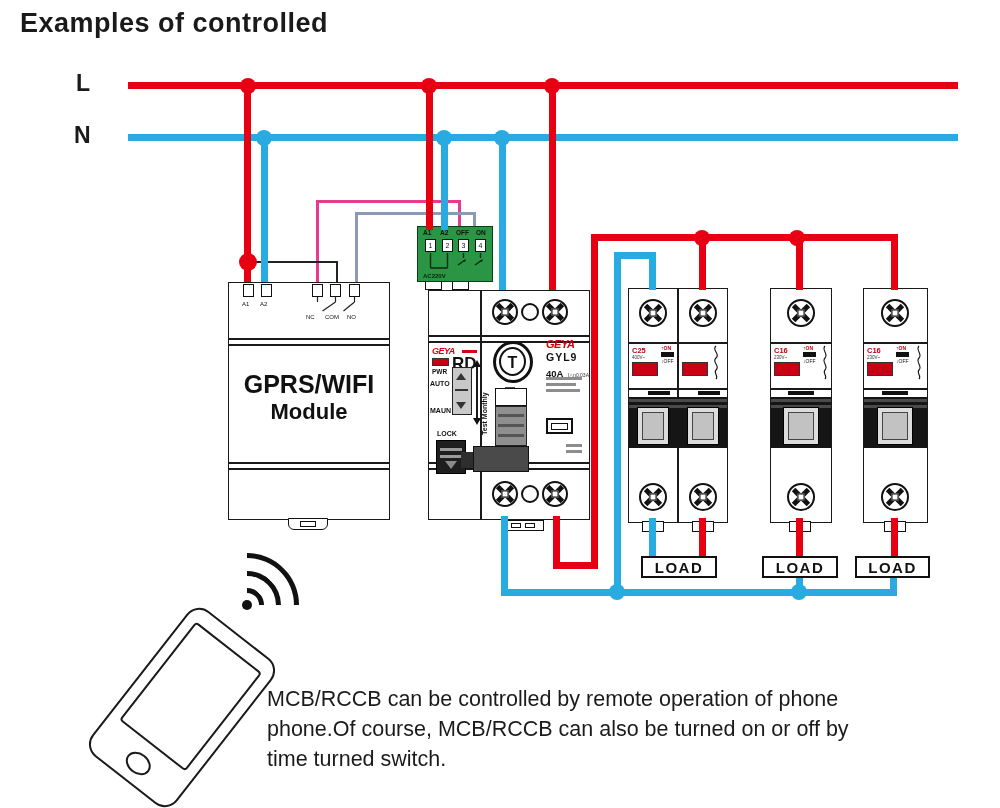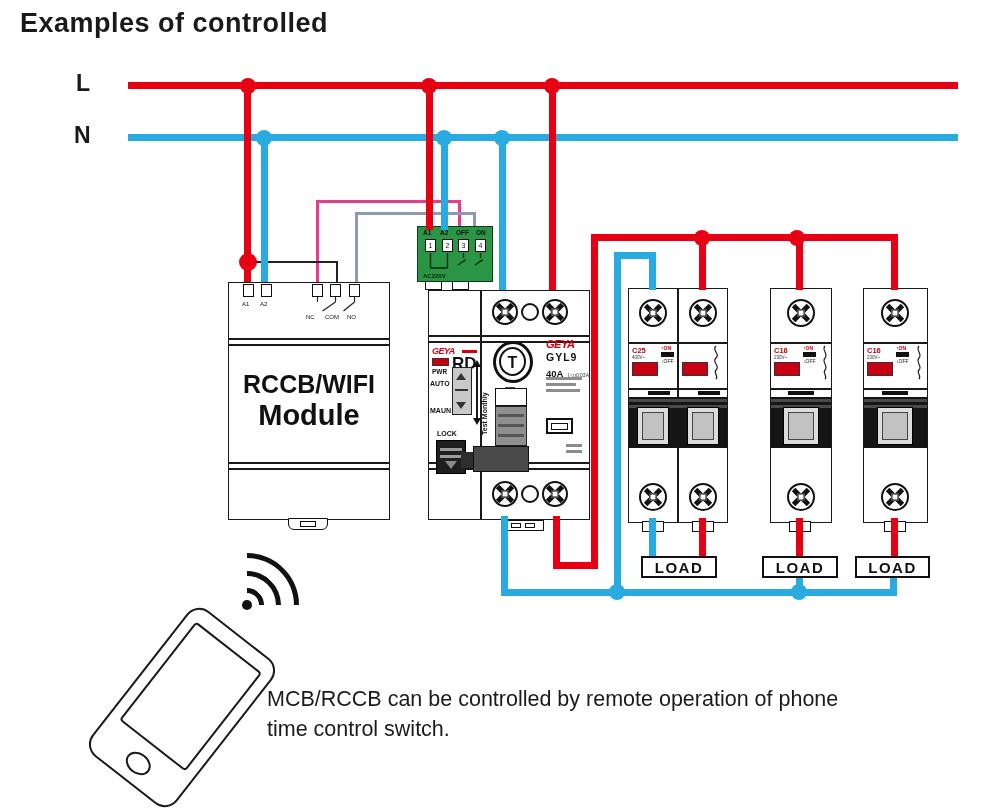--- a/index.html
+++ b/index.html
@@ -124,22 +124,22 @@
 <span class="term" style="left:349px;top:284px;"></span>
 <svg width="60" height="18" style="left:306px;top:297px;" viewBox="0 0 60 18">
   <path d="M11.5,0 v5 M29.5,0 v5 M48.5,0 v5 M29.5,5 l-13,9 M48.5,5 l-11,9" stroke="#222" stroke-width="1.2" fill="none"></path>
 </svg>
 <span class="tlabel" style="left:306px;top:314px;font-weight:normal;font-size:6px;">NC</span>
 <span class="tlabel" style="left:325px;top:314px;font-weight:normal;font-size:6px;">COM</span>
 <span class="tlabel" style="left:347px;top:314px;font-weight:normal;font-size:6px;">NO</span>
 <div class="hline" style="left:228px;top:338px;width:162px;z-index:3;"></div>
 <div class="hline" style="left:228px;top:344px;width:162px;z-index:3;"></div>
 <div class="abs" style="left:228px;top:370px;width:162px;text-align:center;z-index:3;color:#111;">
-  <div style="font-size:25px;font-weight:bold;">RCCB/WIFI</div>
-  <div style="font-size:29px;font-weight:bold;">Module</div>
+  <div style="font-size:25px;font-weight:bold;">GPRS/WIFI</div>
+  <div style="font-size:22px;font-weight:bold;">Module</div>
 </div>
 <div class="hline" style="left:228px;top:462px;width:162px;z-index:3;"></div>
 <div class="hline" style="left:228px;top:468px;width:162px;z-index:3;"></div>
 <div class="tab" style="left:288px;top:518px;width:40px;height:12px;border-radius:0 0 6px 6px;">
   <div class="tab" style="left:11px;top:2px;width:16px;height:6px;"></div>
 </div>
 
 <div class="dev" style="left:428px;top:290px;width:162px;height:230px;"></div>
 <div class="vline" style="left:480px;top:290px;height:230px;z-index:3;"></div>
 <div class="hline" style="left:428px;top:335px;width:162px;z-index:3;"></div>
@@ -368,14 +368,15 @@
 </div>
 <div class="abs" style="left:195px;top:550px;width:120px;height:120px;z-index:2;">
   <div style="position:absolute;left:47px;top:50px;width:10px;height:10px;background:#111;border-radius:50%;"></div>
   <div class="wifiarc" style="left:35px;top:38px;width:34px;height:34px;"></div>
   <div class="wifiarc" style="left:18px;top:21px;width:68px;height:68px;"></div>
   <div class="wifiarc" style="left:0px;top:3px;width:104px;height:104px;"></div>
 </div>
 
 <div class="abs" style="left:267px;top:684px;width:720px;font-size:21.5px;line-height:30px;color:#1b1b1b;z-index:2;">
   <div>MCB/RCCB can be controlled by remote operation of phone</div>
-  <div>time control switch.</div>
+  <div>phone.Of course, MCB/RCCB can also be turned on or off by</div>
+  <div>time turned switch.</div>
 </div>
 
 </body></html>

